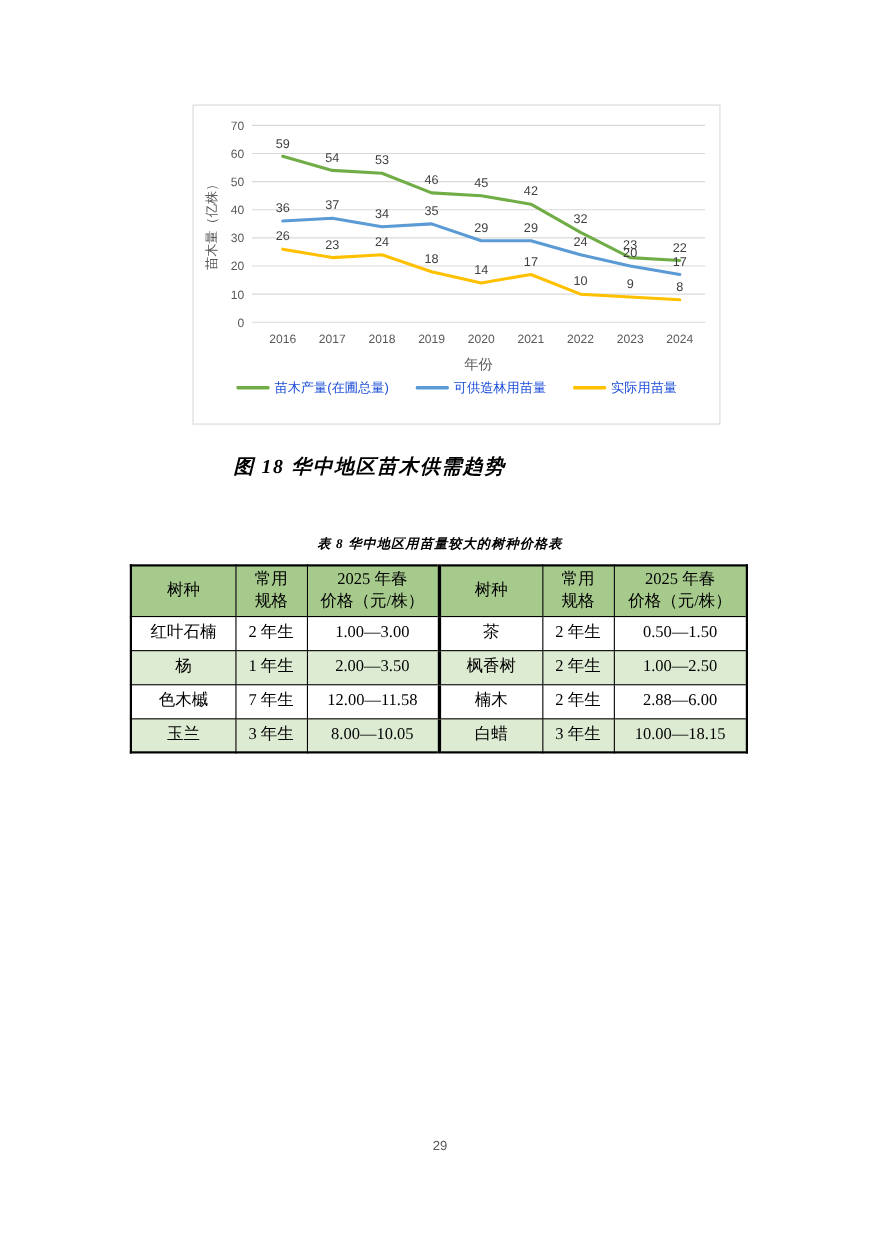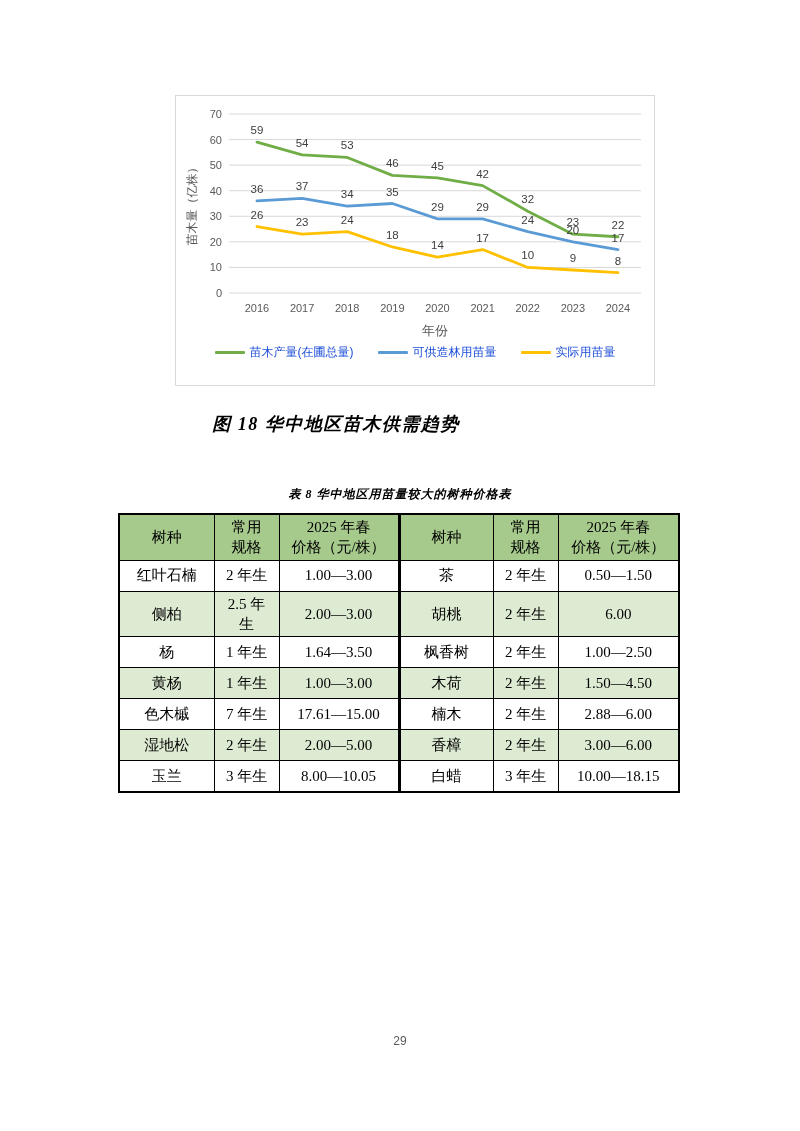--- a/index.html
+++ b/index.html
@@ -184,59 +184,34 @@
   <tbody id="price-body">
       <tr>
         <td>红叶石楠</td>
         <td>2 年生</td>
         <td>1.00—3.00</td>
         <td>茶</td>
         <td>2 年生</td>
         <td>0.50—1.50</td>
       </tr>
       <tr>
-        <td>侧柏</td>
-        <td>2.5 年
-生</td>
-        <td>2.00—3.00</td>
-        <td>胡桃</td>
-        <td>2 年生</td>
-        <td>6.00</td>
-      </tr>
-      <tr>
         <td>杨</td>
         <td>1 年生</td>
-        <td>1.64—3.50</td>
+        <td>2.00—3.50</td>
         <td>枫香树</td>
         <td>2 年生</td>
         <td>1.00—2.50</td>
-      </tr>
-      <tr>
-        <td>黄杨</td>
-        <td>1 年生</td>
-        <td>1.00—3.00</td>
-        <td>木荷</td>
-        <td>2 年生</td>
-        <td>1.50—4.50</td>
       </tr>
       <tr>
         <td>色木槭</td>
         <td>7 年生</td>
-        <td>17.61—15.00</td>
+        <td>12.00—11.58</td>
         <td>楠木</td>
         <td>2 年生</td>
         <td>2.88—6.00</td>
-      </tr>
-      <tr>
-        <td>湿地松</td>
-        <td>2 年生</td>
-        <td>2.00—5.00</td>
-        <td>香樟</td>
-        <td>2 年生</td>
-        <td>3.00—6.00</td>
       </tr>
       <tr>
         <td>玉兰</td>
         <td>3 年生</td>
         <td>8.00—10.05</td>
         <td>白蜡</td>
         <td>3 年生</td>
         <td>10.00—18.15</td>
       </tr>
     </tbody>

